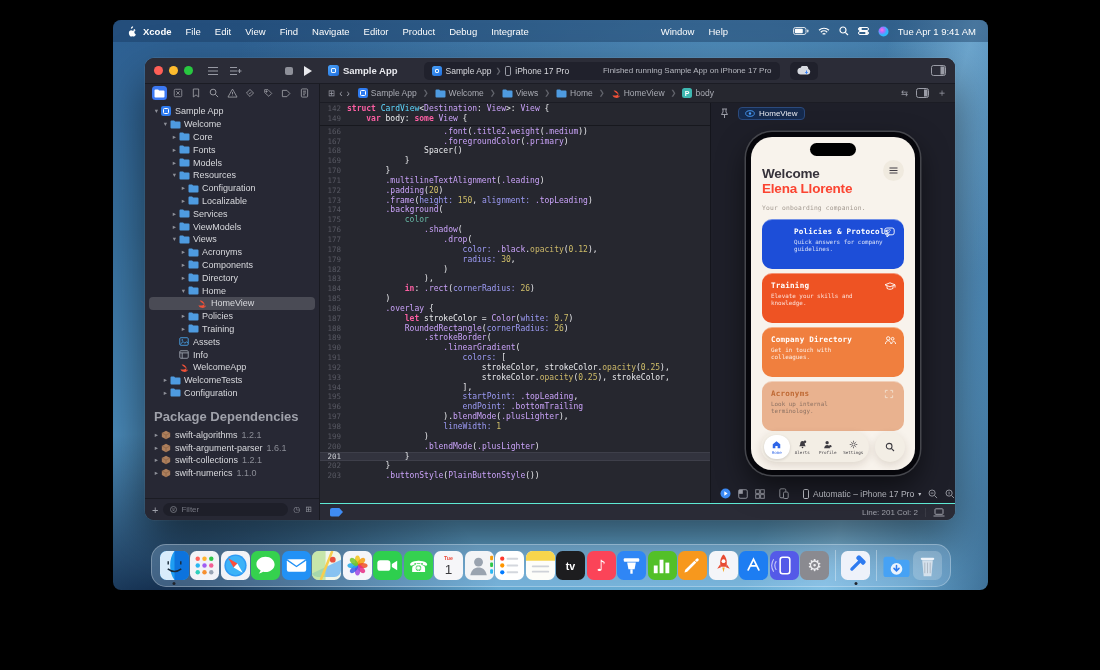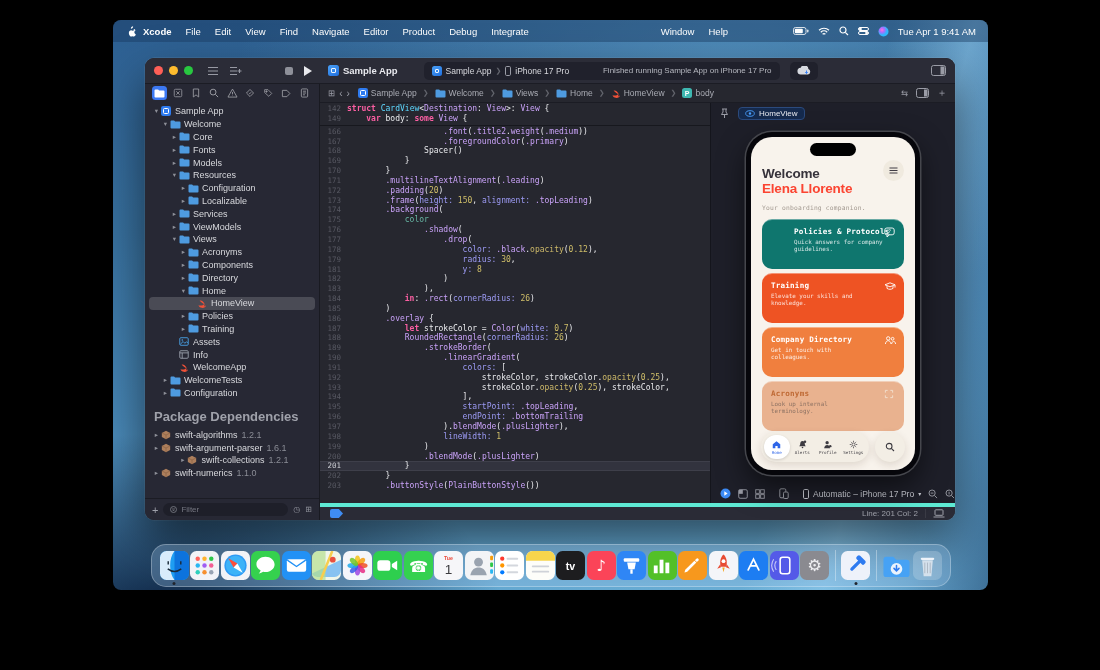--- a/index.html
+++ b/index.html
@@ -100,21 +100,21 @@
   .tb-pill{flex:1;height:30px;background:#f3eee5;border-radius:15px;display:flex;align-items:center;padding:3px;box-shadow:0 3px 8px rgba(70,45,20,.14);}
   .tb-item{flex:1;height:24px;border-radius:12px;display:flex;flex-direction:column;align-items:center;justify-content:center;gap:1px;
     font-family:"DejaVu Sans Mono",monospace;font-size:4.2px;color:#3d3b41;}
   .tb-item.active{background:#fff;color:#2f66e8;box-shadow:0 1px 3px rgba(0,0,0,.15);}
   .search-btn{width:30px;height:30px;border-radius:50%;background:#f3eee5;display:flex;align-items:center;justify-content:center;box-shadow:0 3px 8px rgba(70,45,20,.14);color:#3d3b41;}
   .canvas-toolbar{height:19px;flex:none;display:flex;align-items:center;gap:7px;padding:0 9px;font-size:8px;color:#9b9da6;white-space:nowrap;}
   .ct-sep{width:1px;height:10px;background:#3a3b45;}
   .ct-device{display:flex;align-items:center;gap:4px;color:#cbcdd5;font-size:8.5px;}
   .ct-zooms{margin-left:auto;display:flex;gap:7px;color:#9b9da6;}
   
-  .statusbar{height:17px;flex:none;background:#2a2b36;border-top:4px solid #5eead4;display:flex;align-items:center;padding:0 10px;font-size:8px;color:#9ea0a9;}
+  .statusbar{height:17px;flex:none;background:#2a2b36;border-top:1px solid #5eead4;display:flex;align-items:center;padding:0 10px;font-size:8px;color:#9ea0a9;}
   .bpt{width:13px;height:9px;background:#3f8cf3;border-radius:2px;clip-path:polygon(0 0,68% 0,100% 50%,68% 100%,0 100%);}
   .sb-right{margin-left:auto;display:flex;align-items:center;gap:7px;}
   
   .dock{position:absolute;left:50%;bottom:3px;transform:translateX(-50%);display:flex;align-items:center;gap:1.5px;
     padding:5px 8px;background:rgba(160,200,235,.30);border:1px solid rgba(255,255,255,.28);border-radius:15px;}
   .dock-item{width:29px;height:29px;position:relative;flex:none;}
   .dock-item svg{width:29px;height:29px;display:block;}
   .dock-sep{width:1px;height:31px;background:rgba(255,255,255,.35);margin:0 4px;flex:none;}
   .rundot{position:absolute;bottom:-4.5px;left:50%;transform:translateX(-50%);width:3px;height:3px;border-radius:50%;background:#20242c;}
   svg{display:block;}
@@ -522,21 +522,21 @@
                 <span class="disc">▸</span>
                 <span class="ticon">
                   <svg width="10" height="10" viewBox="0 0 12 12">
                     <path d="M6 1 11 3.5v5L6 11 1 8.5v-5z" fill="#ad7f5c"></path>
                     <path d="M1 3.5 6 6l5-2.5M6 6v5" stroke="#8a6142" stroke-width="0.8" fill="none"></path>
                   </svg>
                 </span>
                 <span>swift-argument-parser</span>
                 <span class="tver">1.6.1</span>
               </div>
-              <div class="trow" style="padding-left: 3px; justify-content: center;">
+              <div class="trow" style="padding-left: 3px;">
                 <span class="disc">▸</span>
                 <span class="ticon">
                   <svg width="10" height="10" viewBox="0 0 12 12">
                     <path d="M6 1 11 3.5v5L6 11 1 8.5v-5z" fill="#ad7f5c"></path>
                     <path d="M1 3.5 6 6l5-2.5M6 6v5" stroke="#8a6142" stroke-width="0.8" fill="none"></path>
                   </svg>
                 </span>
                 <span>swift-collections</span>
                 <span class="tver">1.2.1</span>
               </div>
@@ -655,21 +655,20 @@
                   <div class="cline"><span class="ln">170</span><span><span>        </span><span class="w">}</span></span></div>
                   <div class="cline"><span class="ln">171</span><span><span>        </span><span class="pt">.multilineTextAlignment</span><span class="w">(</span><span class="pt">.leading</span><span class="w">)</span></span></div>
                   <div class="cline"><span class="ln">172</span><span><span>        </span><span class="pt">.padding</span><span class="w">(</span><span class="n">20</span><span class="w">)</span></span></div>
                   <div class="cline"><span class="ln">173</span><span><span>        </span><span class="pt">.frame</span><span class="w">(</span><span class="lb">height:</span><span class="w"> </span><span class="n">150</span><span class="w">, </span><span class="lb">alignment:</span><span class="w"> </span><span class="pt">.topLeading</span><span class="w">)</span></span></div>
                   <div class="cline"><span class="ln">174</span><span><span>        </span><span class="pt">.background</span><span class="w">(</span></span></div>
                   <div class="cline"><span class="ln">175</span><span><span>            </span><span class="pr">color</span></span></div>
                   <div class="cline"><span class="ln">176</span><span><span>                </span><span class="pt">.shadow</span><span class="w">(</span></span></div>
                   <div class="cline"><span class="ln">177</span><span><span>                    </span><span class="pt">.drop</span><span class="w">(</span></span></div>
                   <div class="cline"><span class="ln">178</span><span><span>                        </span><span class="lb">color:</span><span class="w"> </span><span class="pt">.black</span><span class="w">.</span><span class="fn">opacity</span><span class="w">(</span><span class="n">0.12</span><span class="w">),</span></span></div>
                   <div class="cline"><span class="ln">179</span><span><span>                        </span><span class="lb">radius:</span><span class="w"> </span><span class="n">30</span><span class="w">,</span></span></div>
-                  <div class="cline"><span class="ln">181</span><span><span>                        </span><span class="lb">y:</span><span class="w"> </span><span class="n">8</span></span></div>
                   <div class="cline"><span class="ln">182</span><span><span>                    </span><span class="w">)</span></span></div>
                   <div class="cline"><span class="ln">183</span><span><span>                </span><span class="w">),</span></span></div>
                   <div class="cline"><span class="ln">184</span><span><span>            </span><span class="k">in</span><span class="w">: </span><span class="pt">.rect</span><span class="w">(</span><span class="lb">cornerRadius:</span><span class="w"> </span><span class="n">26</span><span class="w">)</span></span></div>
                   <div class="cline"><span class="ln">185</span><span><span>        </span><span class="w">)</span></span></div>
                   <div class="cline"><span class="ln">186</span><span><span>        </span><span class="pt">.overlay</span><span class="w"> {</span></span></div>
                   <div class="cline"><span class="ln">187</span><span><span>            </span><span class="k">let</span><span class="w"> strokeColor = </span><span class="pt">Color</span><span class="w">(</span><span class="lb">white:</span><span class="w"> </span><span class="n">0.7</span><span class="w">)</span></span></div>
                   <div class="cline"><span class="ln">188</span><span><span>            </span><span class="pt">RoundedRectangle</span><span class="w">(</span><span class="lb">cornerRadius:</span><span class="w"> </span><span class="n">26</span><span class="w">)</span></span></div>
                   <div class="cline"><span class="ln">189</span><span><span>                </span><span class="pt">.strokeBorder</span><span class="w">(</span></span></div>
                   <div class="cline"><span class="ln">190</span><span><span>                    </span><span class="pt">.linearGradient</span><span class="w">(</span></span></div>
                   <div class="cline"><span class="ln">191</span><span><span>                        </span><span class="lb">colors:</span><span class="w"> [</span></span></div>
@@ -712,21 +711,21 @@
                     <div class="ph-greet">Welcome</div>
                     <div class="ph-name" id="ph-name" style="color: rgb(251, 68, 49);">Elena Llorente</div>
                   </div>
                   <div class="menu-btn">
                     <svg width="9" height="7" viewBox="0 0 9 7" stroke="#403c44" stroke-width="1.1">
                           <path d="M0.5 1h8M0.5 3.5h8M0.5 6h8"></path>
                         </svg>
                   </div>
                   <div class="ph-tagline">Your onboarding companion.</div>
                   <div class="cards" id="cards">
-                        <div class="card" style="background: #0f766e; padding-left: 32px;">
+                        <div class="card" style="background: #1d4ed8; padding-left: 32px;">
                           <div class="card-title" style="color: rgb(255, 255, 255);">Policies &amp; Protocols</div>
                           <div class="card-sub" style="color: rgba(255, 255, 255, 0.82);">Quick answers for company guidelines.</div>
                           <span class="card-ic" style="color: rgb(255, 255, 255);">
                             <svg width="11" height="11" viewBox="0 0 11 11">
                               <rect x="0.8" y="1" width="9.4" height="6.8" rx="2" stroke="currentColor" fill="none" stroke-width="0.9"></rect>
                               <path d="M3 7.8v2.2l2.4-2.2" stroke="currentColor" fill="none" stroke-width="0.9"></path>
                               <text x="5.5" y="6.4" font-size="5" text-anchor="middle" fill="currentColor" font-family="DejaVu Sans Mono">?</text>
                             </svg>
                           </span>
                         </div>

